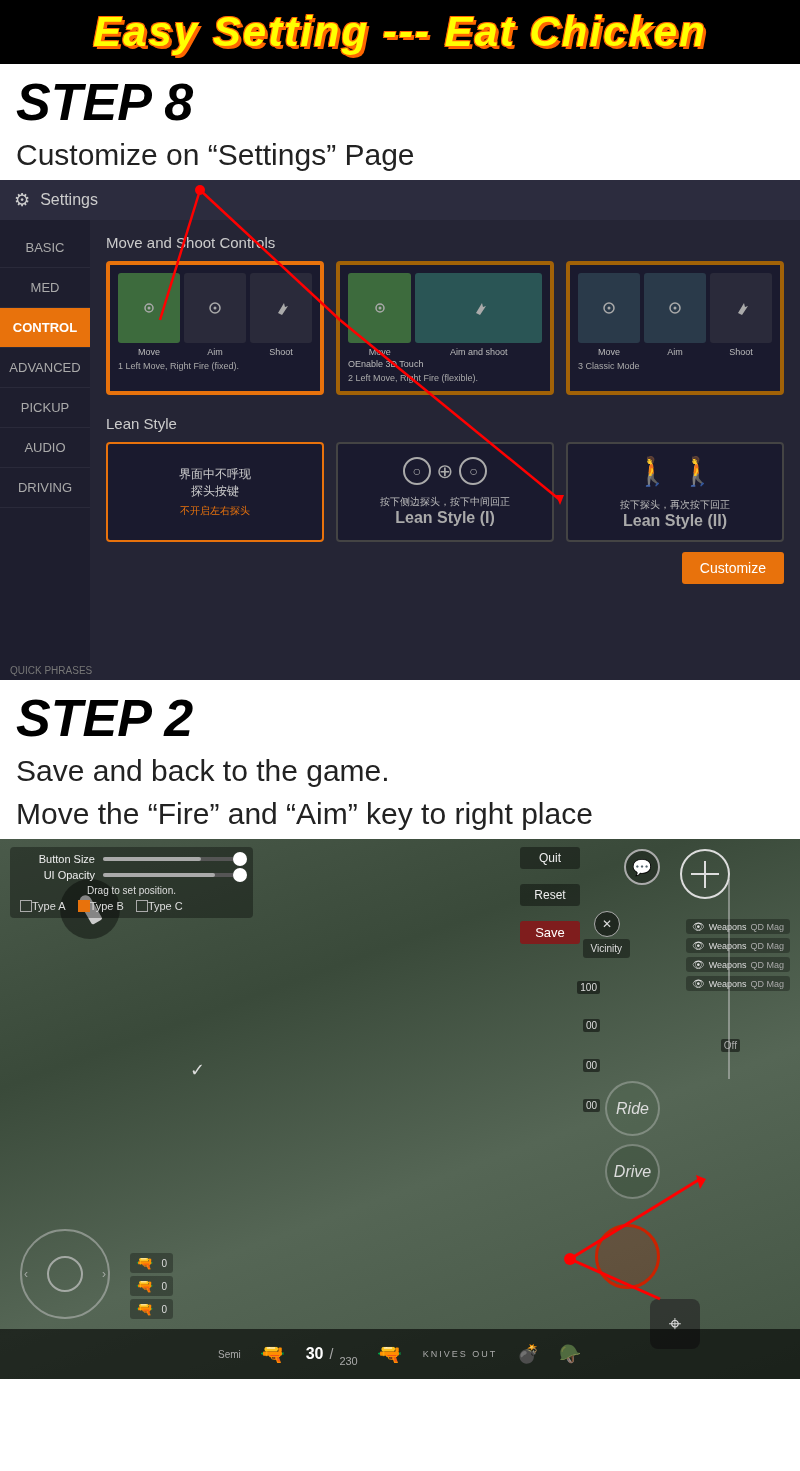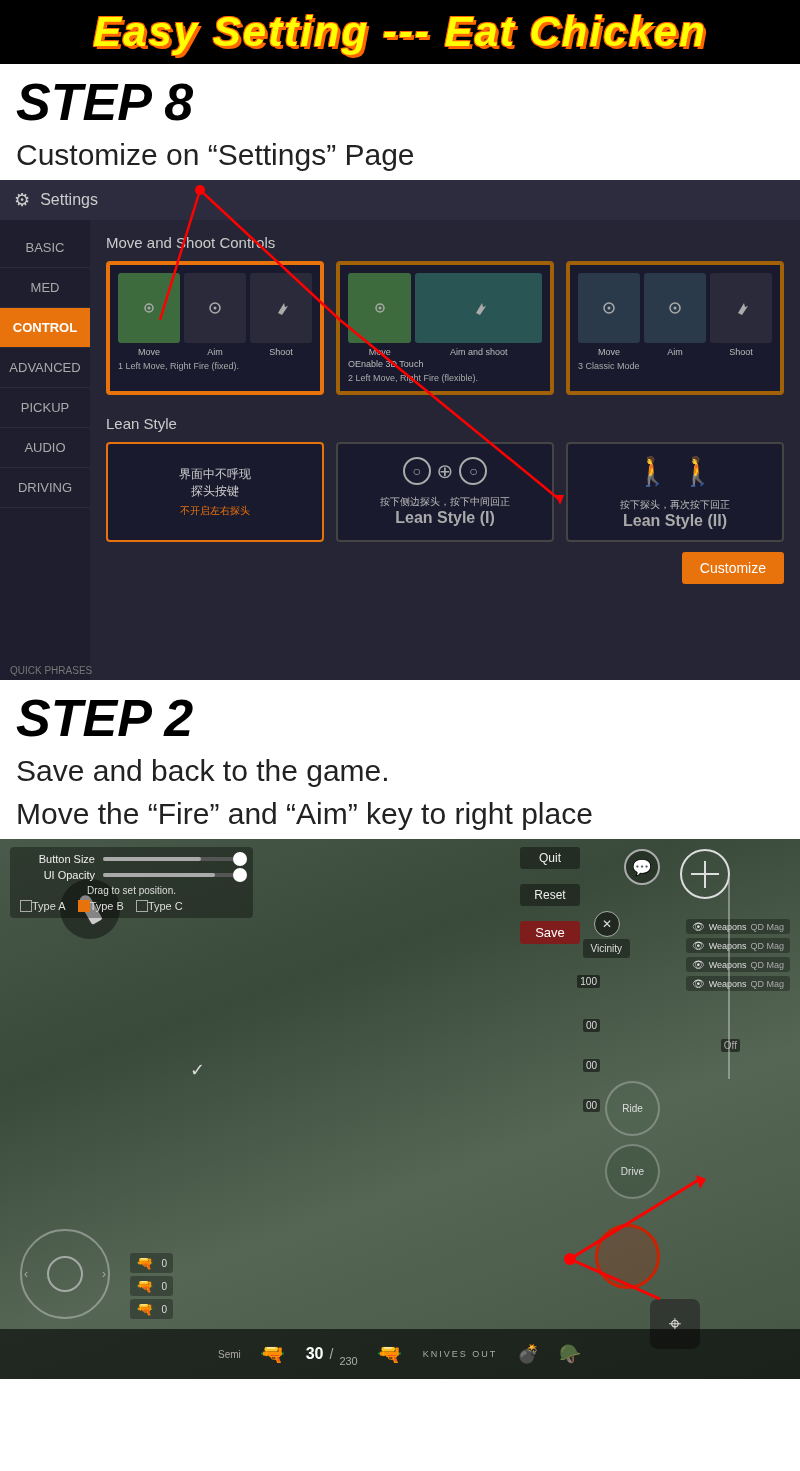--- a/index.html
+++ b/index.html
@@ -486,22 +486,23 @@
     .round-action-btn {
       width: 55px;
       height: 55px;
       border-radius: 50%;
       background: rgba(0,0,0,0.4);
       border: 2px solid rgba(200,200,200,0.4);
       display: flex;
       align-items: center;
       justify-content: center;
       color: #ddd;
-      font-size: 10px;
+      font-size: 16px;
       text-align: center;
+      font-style: italic;
     }
     .ride-btn { background: rgba(80,100,80,0.6); }
     .drive-btn { background: rgba(60,80,60,0.5); }
 
     
     .fire-button-circle {
       position: absolute;
       bottom: 90px;
       right: 140px;
       width: 65px;
@@ -952,21 +953,21 @@
       <span class="weapon-text">Weapons</span>
       <span class="weapon-number">QD Mag</span>
     </div>
   </div>
 
   <div style="position:absolute;right:140px;bottom:180px;display:flex;flex-direction:column;gap:8px;">
     <div class="round-action-btn ride-btn">Ride</div>
     <div class="round-action-btn drive-btn">Drive</div>
   </div>
 
-  <div class="number-box" style="right:200px;top:136px;">100</div>
+  <div class="number-box" style="right:200px;top:142px;">100</div>
   <div class="number-box" style="right:200px;top:180px;">00</div>
   <div class="number-box" style="right:200px;top:220px;">00</div>
   <div class="number-box" style="right:200px;top:260px;">00</div>
 
   <div class="off-label" style="right:60px;top:200px;">Off</div>
 
   <div class="fire-button-circle"></div>
 
   <div class="aim-icon-bottom">
     <span class="aim-shape">⌖</span>

